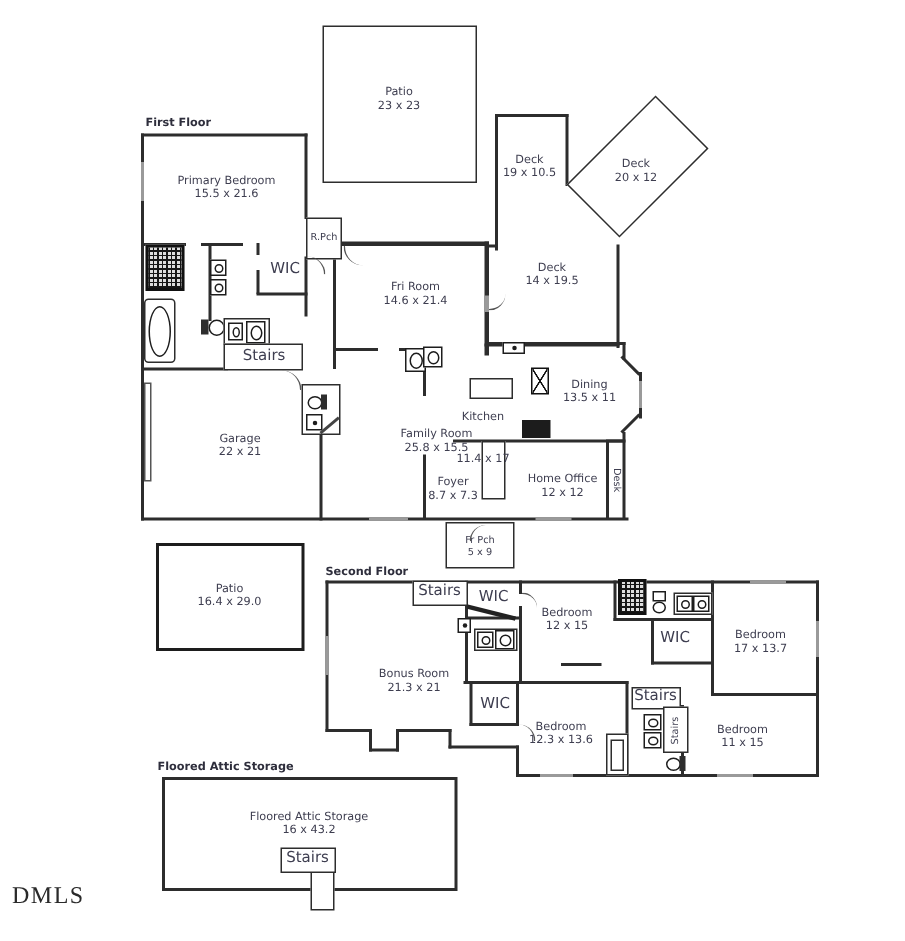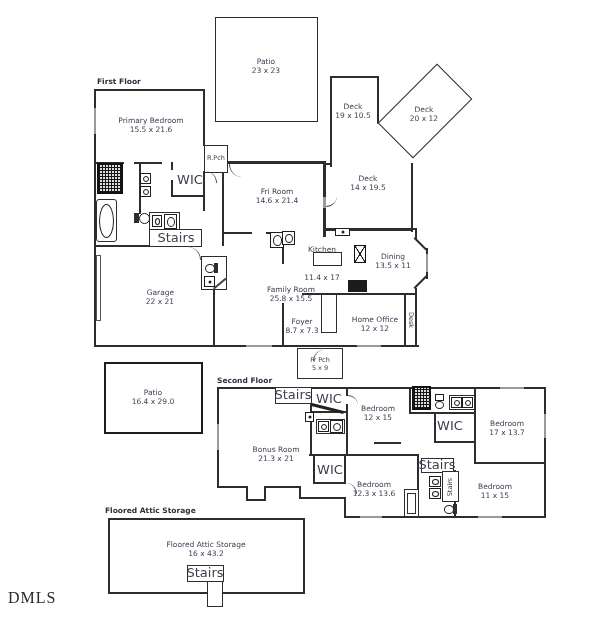--- a/index.html
+++ b/index.html
@@ -4,21 +4,21 @@
 <style>
   html,body{margin:0;padding:0;background:#fff;}
   .plan{position:relative;width:603px;height:627px;background:#fff;
         font-family:"DejaVu Sans","Liberation Sans",sans-serif;overflow:hidden;}
   .w{position:absolute;background:#2d2d2d;}
   .wl{position:absolute;background:#9a9a9a;}
   .bx{position:absolute;box-sizing:border-box;border:1.6px solid #2d2d2d;background:#fff;}
   .thin{border-width:1.1px;border-color:#555;}
   .lbl{position:absolute;transform:translate(-50%,-50%);display:flex;flex-direction:column;
        align-items:center;text-align:center;font-size:7.5px;line-height:1.25;color:#3e3e50;white-space:nowrap;}
-  .s7{font-size:13px;justify-content:flex-end;} .s65{font-size:6.5px;}
+  .s7{font-size:10px;justify-content:flex-end;} .s65{font-size:6.5px;}
   .lblv{position:absolute;transform:translate(-50%,-50%);font-size:6.5px;color:#3e3e50;
         writing-mode:vertical-rl;white-space:nowrap;}
   .sec{position:absolute;font-size:7.5px;font-weight:700;color:#2e2e3c;white-space:nowrap;}
   .sq{position:absolute;box-sizing:border-box;border:1.3px solid #1d1d1d;background:#fff;}
   .sq .c{position:absolute;inset:1.5px;border:1px solid #1d1d1d;border-radius:50%;}
   .sq .d{position:absolute;width:3px;height:3px;background:#1d1d1d;border-radius:50%;
          left:50%;top:50%;transform:translate(-50%,-50%);}
   .hatch{position:absolute;box-sizing:border-box;border:2px solid #111;background-color:#ddd;
          background-image:repeating-linear-gradient(0deg,#161616 0 1px,transparent 1px 3px),
                           repeating-linear-gradient(90deg,#161616 0 1px,transparent 1px 3px);}
@@ -266,29 +266,29 @@
   <div class="lbl s7" style="left:190px;top:180px;">
     <span>WIC</span>
     </div>
   <div class="lbl" style="left:277px;top:196px;">
     <span>Fri Room</span>
       <span>14.6 x 21.4</span>
     </div>
   <div class="lbl s7" style="left:176px;top:238px;">
     <span>Stairs</span>
     </div>
-  <div class="lbl" style="left:160px;top:297px;align-items:flex-end;">
+  <div class="lbl" style="left:160px;top:297px;">
     <span>Garage</span>
       <span>22 x 21</span>
     </div>
   <div class="lbl" style="left:252px;top:294px;margin-left:39px;">
     <span>Family Room</span>
       <span>25.8 x 15.5</span>
     </div>
-  <div class="lbl" style="left:322px;top:264px;gap:19px;">
+  <div class="lbl" style="left:322px;top:292px;gap:19px;">
     <span>Kitchen</span>
       <span>11.4 x 17</span>
     </div>
   <div class="lbl" style="left:393px;top:261px;">
     <span>Dining</span>
       <span>13.5 x 11</span>
     </div>
   <div class="lbl" style="left:302px;top:326px;">
     <span>Foyer</span>
       <span>8.7 x 7.3</span>

